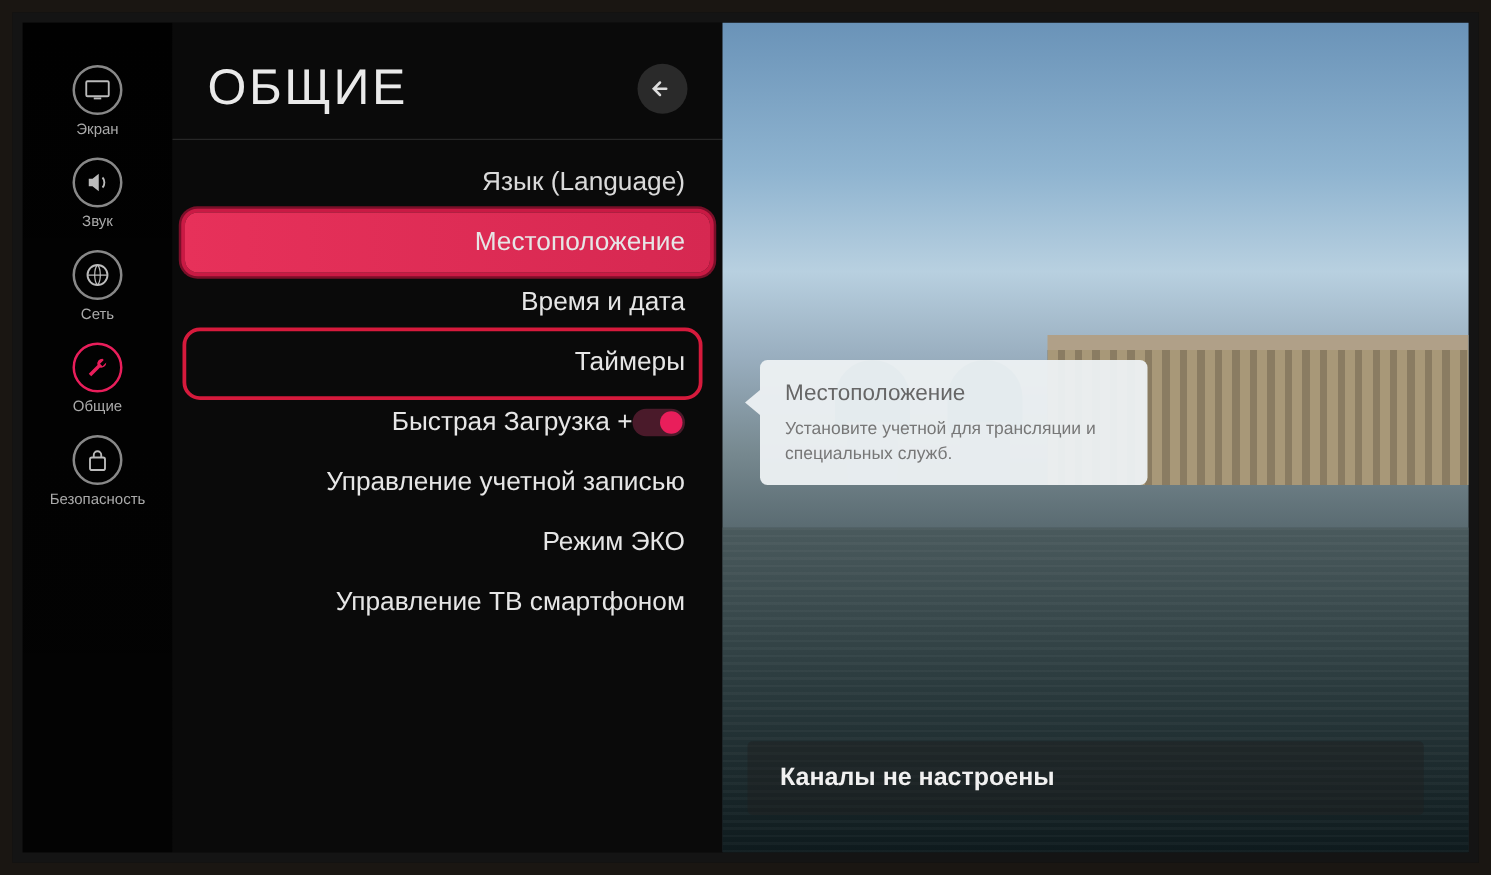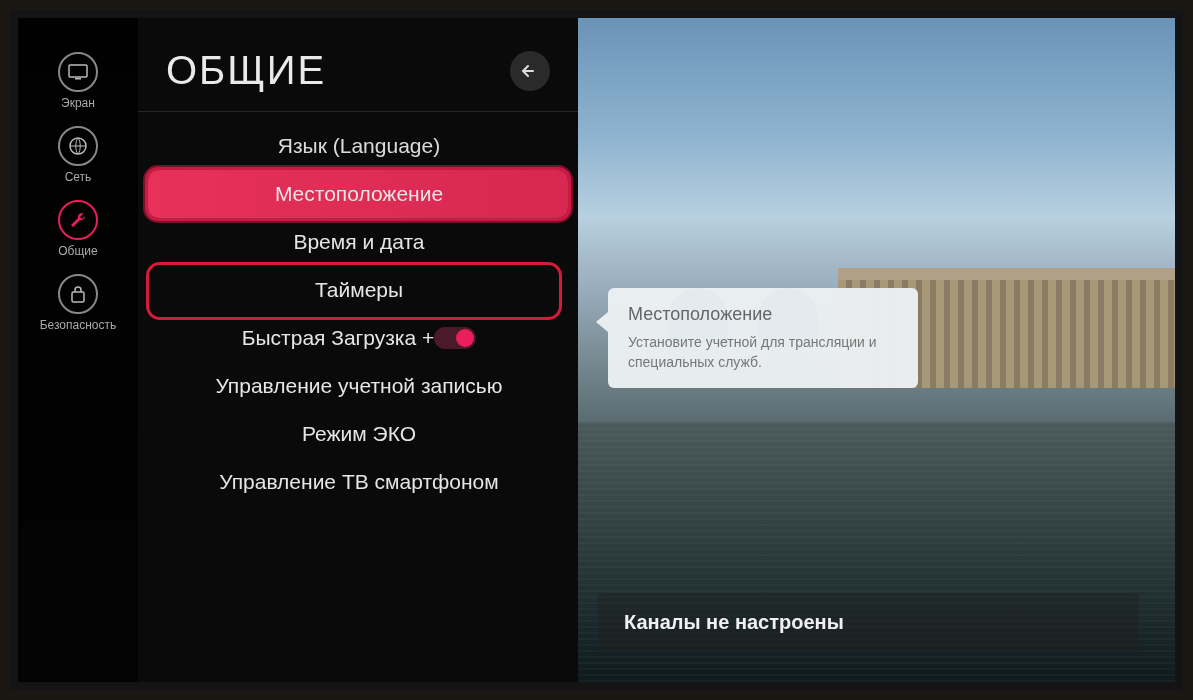--- a/index.html
+++ b/index.html
@@ -71,21 +71,21 @@
   width: 40px; height: 40px; border-radius: 50%;
   background: #2a2a2a; color: #ddd;
   display:flex; align-items:center; justify-content:center;
   cursor:pointer;
 }
 .menu-list {
   display:flex; flex-direction:column;
   padding: 14px 10px;
 }
 .menu-item {
-  display:flex; align-items:center; justify-content:center;
+  display:flex; align-items:center; justify-content:flex-end;
   color: #e6e6e6; font-size: 21px;
   padding: 12px 20px 12px 22px;
   cursor:pointer;
   border-radius: 2px;
 }
 .menu-item.selected {
   background: linear-gradient(90deg, #e7315a, #d62851);
   border-radius: 10px;
   box-shadow: 0 0 0 3px #c91a44, 0 0 0 5px #7a0f29;
 }
@@ -183,20 +183,29 @@
           <div class="side-icon">
             <svg width="20" height="16" viewBox="0 0 20 16">
                 <rect x="1" y="1" width="18" height="12" rx="1" fill="none" stroke="currentColor" stroke-width="1.5"></rect>
                 <rect x="7" y="14" width="6" height="1.5" fill="currentColor"></rect>
               </svg>
           </div>
           <div class="side-label">Экран</div>
         </div>
         <div class="side-item">
           <div class="side-icon">
+            <svg width="20" height="18" viewBox="0 0 20 18">
+                <path d="M3 6h3l5-4v14l-5-4H3z" fill="currentColor"></path>
+                <path d="M14 5c2 2 2 6 0 8" fill="none" stroke="currentColor" stroke-width="1.5"></path>
+              </svg>
+          </div>
+          <div class="side-label">Звук</div>
+        </div>
+        <div class="side-item">
+          <div class="side-icon">
             <svg width="20" height="20" viewBox="0 0 20 20">
                 <circle cx="10" cy="10" r="8" fill="none" stroke="currentColor" stroke-width="1.5"></circle>
                 <path d="M2 10h16M10 2c3 3 3 13 0 16M10 2c-3 3-3 13 0 16" fill="none" stroke="currentColor" stroke-width="1"></path>
               </svg>
           </div>
           <div class="side-label">Сеть</div>
         </div>
         <div class="side-item active">
           <div class="side-icon">
             <svg width="20" height="20" viewBox="0 0 20 20">

